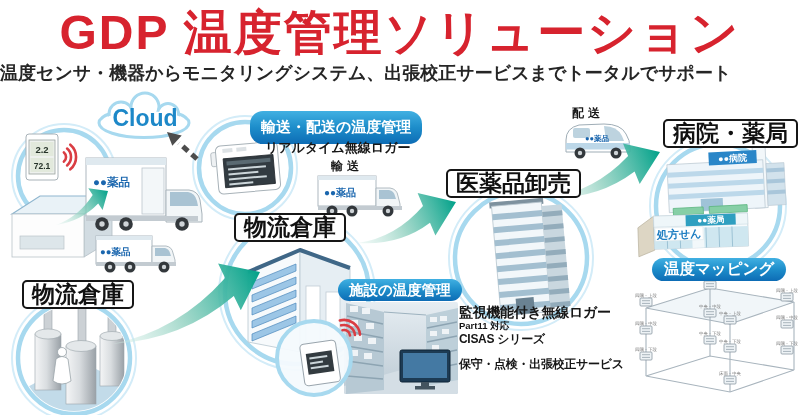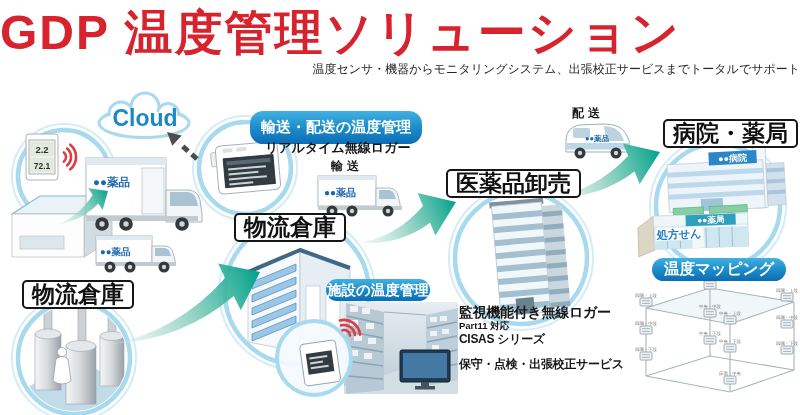--- a/index.html
+++ b/index.html
@@ -1,25 +1,25 @@
 <!DOCTYPE html>
 <html><head>
 <meta charset="utf-8">
 <style>
 html,body{margin:0;padding:0;background:#fff}
 body{width:800px;height:415px;overflow:hidden;font-family:"Liberation Sans",sans-serif}
 .stage{position:relative;width:800px;height:415px}
 svg.art{position:absolute;left:0;top:0;z-index:1}
 .ov{position:absolute;z-index:2}
-.title{left:0;top:1px;width:800px;font-size:48px;font-weight:900;color:#d7232e;white-space:nowrap;letter-spacing:2px}
-.subtitle{left:0;top:61px;width:800px;text-align:right;font-size:12px;font-weight:400;color:#262626;white-space:nowrap}
+.title{left:0;top:1px;width:800px;text-align:center;font-size:48px;font-weight:900;color:#d7232e;white-space:nowrap;letter-spacing:2px}
+.subtitle{left:0;top:61px;width:800px;text-align:left;font-size:18px;font-weight:700;color:#262626;white-space:nowrap}
 .cloudlbl{left:106px;top:105px;width:78px;text-align:center;font-size:23px;font-weight:900;color:#1d88c8}
 .pill{display:flex;align-items:center;justify-content:center;color:#fff;font-weight:800;background:linear-gradient(180deg,#41b0e2 0%,#1d8dca 50%,#0d6cb5 100%);border-radius:13px;white-space:nowrap}
 .pill1{left:250px;top:111px;height:23px;padding:5px 11px;font-size:15px}
-.pill2{left:326px;top:279px;height:22px;padding:0 1px;font-size:14.5px}
+.pill2{left:338px;top:279px;height:22px;padding:0 11px;font-size:14.5px}
 .pill3{left:652px;top:258px;height:23px;padding:0 12px;font-size:15.5px}
 .node{display:flex;align-items:center;justify-content:center;background:#fff;border:2.5px solid #161616;border-radius:5px;font-weight:800;color:#111;white-space:nowrap;padding:0 8px;height:25px;font-size:23px}
 .n1{left:22px;top:280px}
 .n2{left:234px;top:213px}
 .n3{left:446px;top:169px}
 .n4{left:663px;top:119px}
 .lbl{font-weight:800;color:#161616;white-space:nowrap}
 .realtime{left:265px;top:139px;font-size:13px}
 .yuso{left:331px;top:158px;font-size:12px;letter-spacing:4px}
 .haiso{left:572px;top:105px;font-size:12px;letter-spacing:4px}

